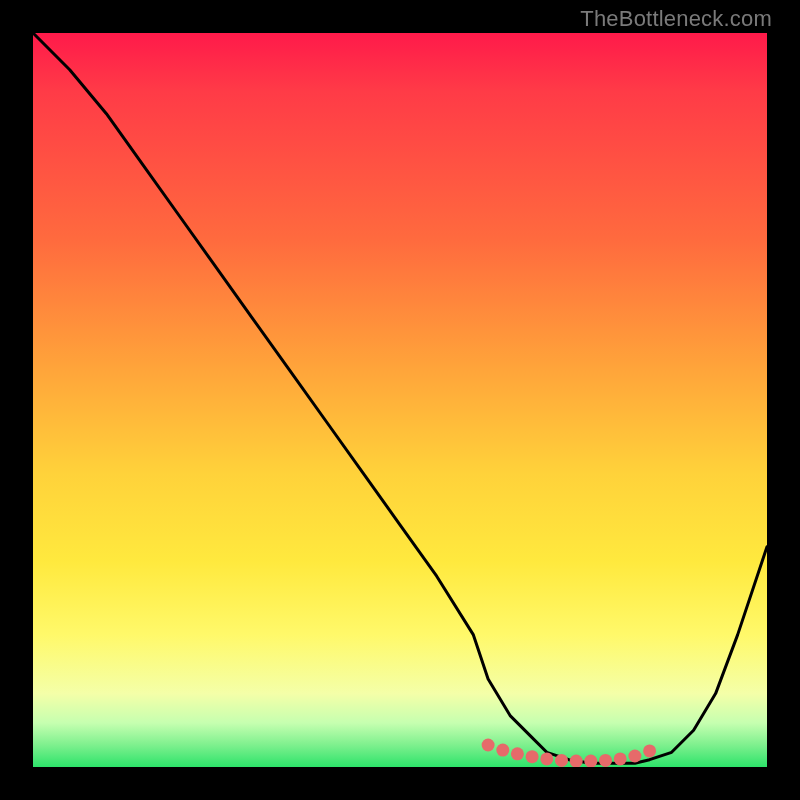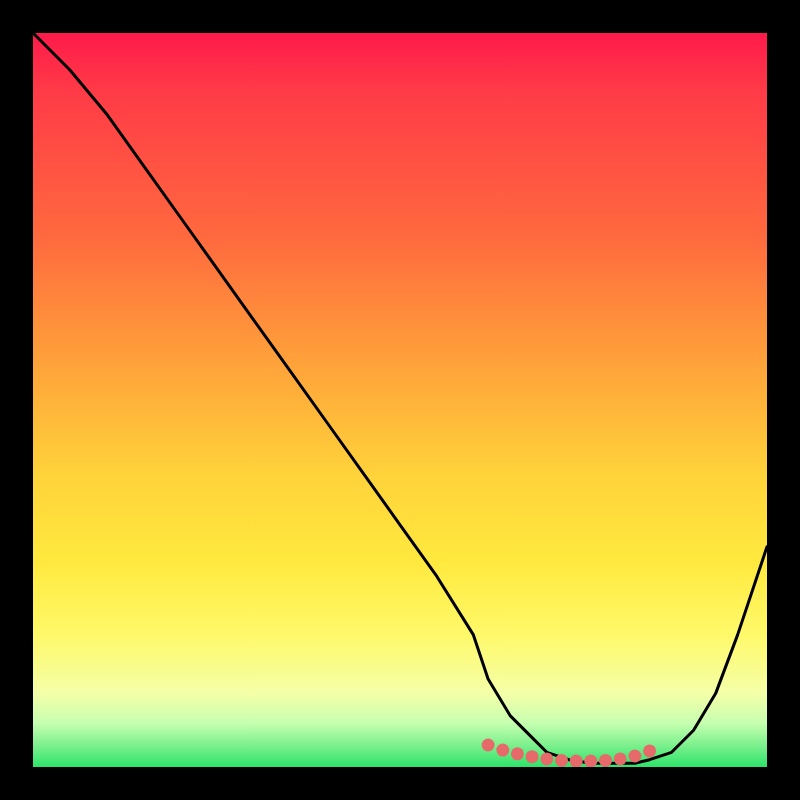--- a/index.html
+++ b/index.html
@@ -53,20 +53,21 @@
     left: 0;
     top: 0;
     width: 734px;
     height: 734px;
   }
 </style>
 </head>
 <body>
 
 <div class="frame">
+  <div class="watermark">TheBottleneck.com</div>
   <div class="plot">
     <svg class="curve" viewBox="0 0 734 734" preserveAspectRatio="none">
       <path id="curve-path" fill="none" stroke="#000000" stroke-width="3" stroke-linecap="round" stroke-linejoin="round" d="M0.0 0.0 L36.7 36.7 L73.4 80.7 L110.1 132.1 L146.8 183.5 L183.5 234.9 L220.2 286.3 L256.9 337.6 L293.6 389.0 L330.3 440.4 L367.0 491.8 L403.7 543.2 L440.4 601.9 L455.1 645.9 L477.1 682.6 L499.1 704.6 L513.8 719.3 L535.8 726.7 L557.8 730.3 L579.9 730.3 L601.9 730.3 L616.6 726.7 L638.6 719.3 L660.6 697.3 L682.6 660.6 L704.6 601.9 L734.0 513.8"></path>
       <g id="markers">
           <circle cx="455.1" cy="712.0" r="6.5" fill="#e66a6a"></circle>
           <circle cx="469.8" cy="717.1" r="6.5" fill="#e66a6a"></circle>
           <circle cx="484.4" cy="720.8" r="6.5" fill="#e66a6a"></circle>
           <circle cx="499.1" cy="723.7" r="6.5" fill="#e66a6a"></circle>
           <circle cx="513.8" cy="725.9" r="6.5" fill="#e66a6a"></circle>
           <circle cx="528.5" cy="727.4" r="6.5" fill="#e66a6a"></circle>

